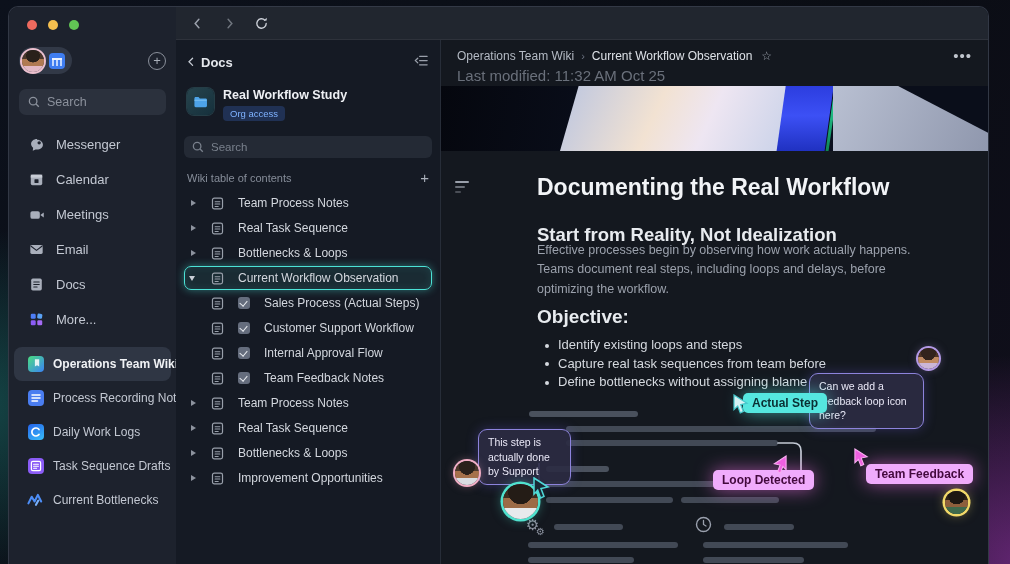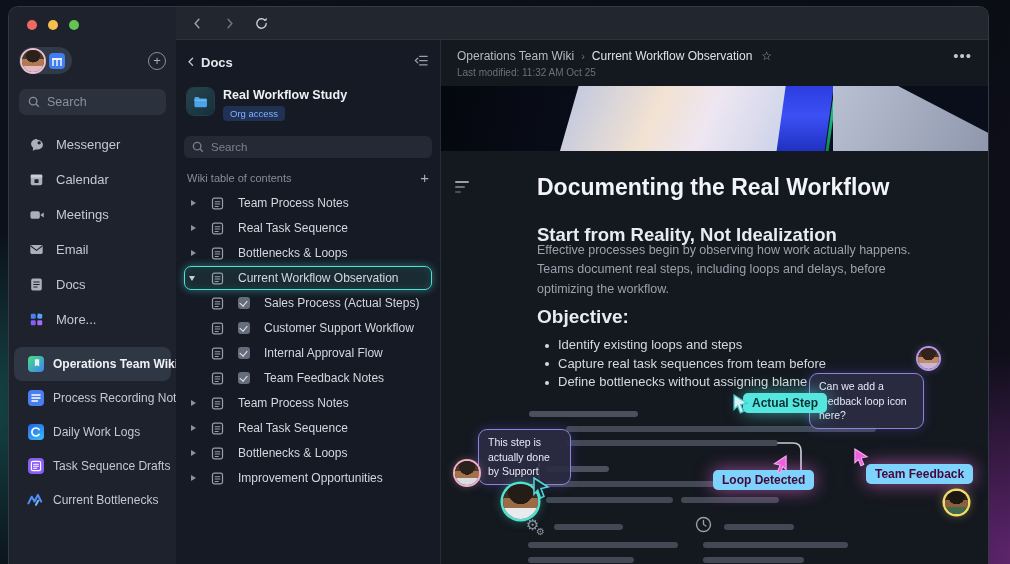--- a/index.html
+++ b/index.html
@@ -89,21 +89,21 @@
     border:solid #e9ecf0; border-width:0 1.6px 1.6px 0; transform:rotate(40deg); }
   
   .docview { flex:1; background:#14181f; position:relative; min-width:0; }
   .crumb-bar { padding:9px 16px 0; }
   .crumb-line { display:flex; align-items:center; gap:7px; }
   .crumb-parent { color:#b4bac4; font-size:12px; }
   .crumb-sep { color:#6b7280; font-size:11px; }
   .crumb-current { color:#dde1e7; font-size:12px; }
   .crumb-star { color:#9aa0ab; font-size:12px; margin-left:2px; }
   .crumb-menu { margin-left:auto; color:#c0c5cd; font-size:15px; letter-spacing:1px; line-height:8px; }
-  .last-mod { color:#6a707b; font-size:10px; margin-top:4px; }
+  .last-mod { color:#6a707b; font-size:15px; margin-top:4px; }
   .banner { position:absolute; left:0; top:46px; right:0; height:65px; overflow:hidden;
     background:linear-gradient(100deg,#05070e 0%,#0b101f 40%,#0a0e1c 100%); }
   .bn-light { position:absolute; left:128px; top:-4px; width:250px; height:75px; transform:skewX(-16deg);
     background:linear-gradient(100deg,#c4cade 0%,#f2e2d2 34%,#eee6f2 56%,#cfd5ea 85%); }
   .bn-blue { position:absolute; left:340px; top:-4px; width:48px; height:75px; transform:skewX(-8deg);
     background:linear-gradient(180deg,#2a3bdc 0%,#3c50f5 45%,#1b2cb8 100%); }
   .bn-green { position:absolute; left:389px; top:-4px; width:3px; height:75px; transform:skewX(-8deg);
     background:linear-gradient(#2ee8a8,#0c7a4e); }
   .bn-right { position:absolute; left:392px; right:0; top:0; height:65px; background:linear-gradient(115deg,#b9c0d2,#8f97ad); }
   .bn-dark1 { position:absolute; left:392px; right:0; top:0; height:65px;
@@ -114,21 +114,21 @@
   .doc-title { position:absolute; left:96px; top:134px; color:#f2f4f7; font-size:23px; font-weight:700; }
   .doc-h2 { position:absolute; left:96px; top:184px; color:#e8ebef; font-size:18.5px; font-weight:700; }
   .doc-para { position:absolute; left:96px; top:201px; width:404px; color:#9ba1ac; font-size:12.5px; line-height:1.55; }
   .doc-h2b { position:absolute; left:96px; top:266px; color:#e8ebef; font-size:19px; font-weight:700; }
   .bullets { position:absolute; left:100px; top:296px; list-style:none; }
   .bullets li { color:#d5d9df; font-size:13px; line-height:18.5px; padding-left:17px; position:relative; }
   .bullets li::before { content:""; position:absolute; left:4px; top:7.5px; width:4px; height:4px; border-radius:50%; background:#d5d9df; }
   .skel { position:absolute; height:6px; border-radius:3px; background:#424955; }
   .tag { position:absolute; font-size:12px; font-weight:700; padding:3px 9px; border-radius:5px; white-space:nowrap; z-index:4; }
   .tag.teal { background:#55e7df; color:#0a2f33; box-shadow:0 0 18px rgba(85,231,223,.6); }
-  .tag.pink { background:#7dd3fc; color:#43093d; box-shadow:0 0 18px rgba(242,111,229,.6); }
+  .tag.pink { background:#f0abfc; color:#43093d; box-shadow:0 0 18px rgba(242,111,229,.6); }
   .comment { position:absolute; font-size:10.5px; line-height:1.4; color:#eae8f7; background:rgba(43,43,66,.9);
     border:1.3px solid #8d83dc; border-radius:9px; padding:5px 9px; z-index:3;
     box-shadow:0 0 12px rgba(104,92,205,.35); }
   .avatar { position:absolute; border-radius:50%; z-index:5; }
   .av-face { width:100%; height:100%; border-radius:50%;
     background: radial-gradient(circle at 50% 24%, #2a211b 0 36%, transparent 37%),
                 linear-gradient(180deg,#4a372a 0 40%,#a5714b 40% 70%,#d9dde2 70%); }
   .ring-pink { box-shadow:0 0 0 2px #f2afc6, 0 0 10px rgba(242,175,198,.5); }
   .ring-teal { box-shadow:0 0 0 2.5px #50e2ce, 0 0 12px rgba(80,226,206,.55); }
   .ring-yellow { box-shadow:0 0 0 2.5px #f2d969, 0 0 12px rgba(242,217,105,.55); }

